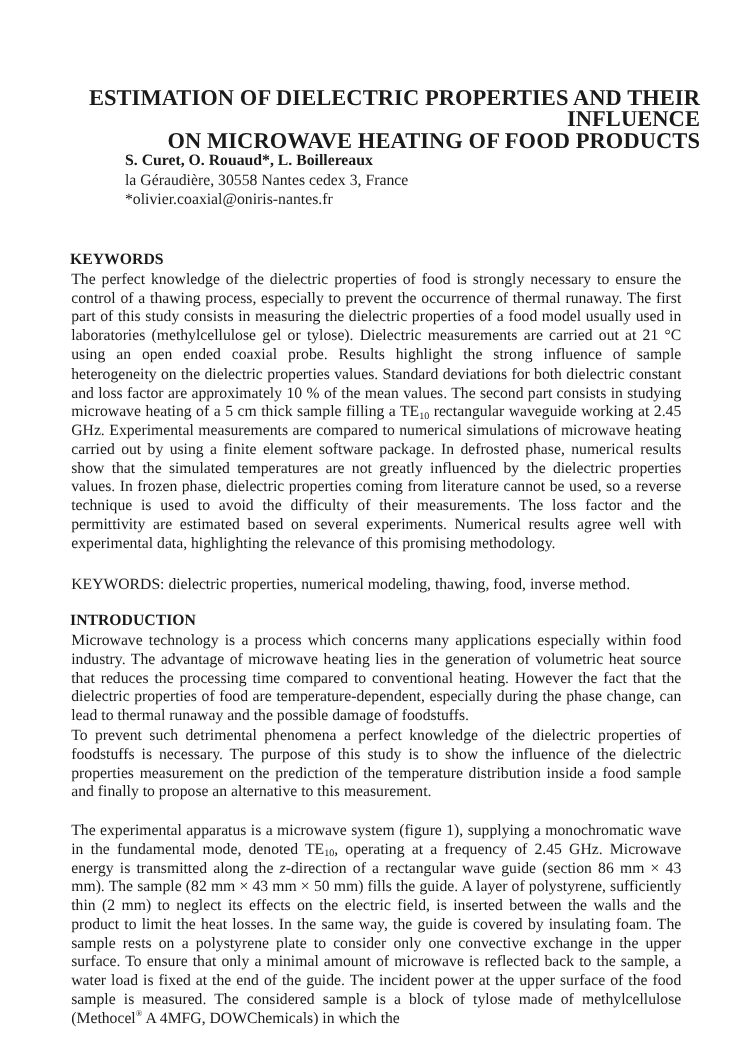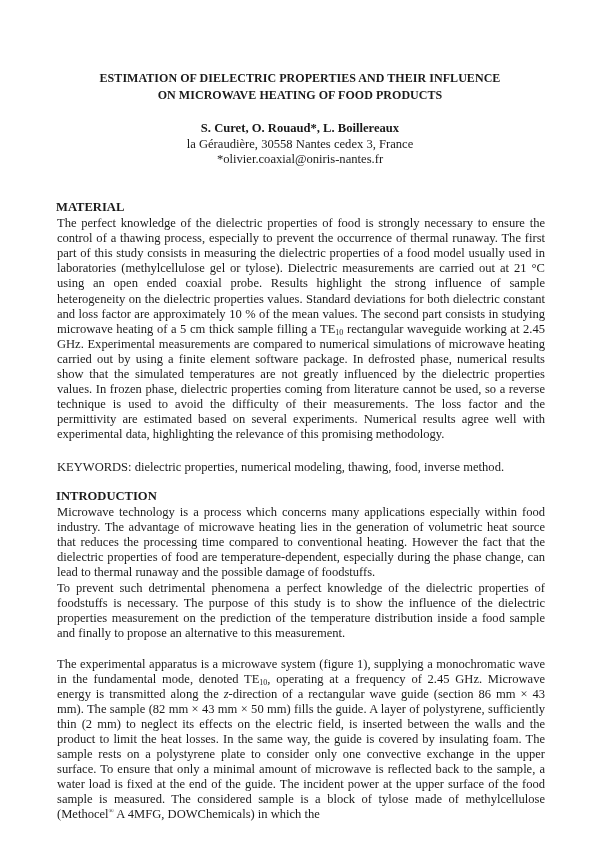--- a/index.html
+++ b/index.html
@@ -4,26 +4,26 @@
 <style>
   html, body { margin: 0; padding: 0; background: #ffffff; }
   body {
     width: 600px; height: 848px; overflow: hidden; position: relative;
     font-family: "Liberation Serif", "DejaVu Serif", serif;
     color: #1a1a1a;
   }
   .page { position: absolute; left: 0; top: 0; width: 600px; height: 848px; background: #fff; }
   .title {
     position: absolute; left: 40px; top: 70px; width: 520px;
-    text-align: center; font-weight: bold; font-size: 12px; line-height: 17px;
+    text-align: right; font-weight: bold; font-size: 18px; line-height: 17px;
     letter-spacing: 0.05px;
   }
   .authors-block {
     position: absolute; left: 100px; top: 121px; width: 400px;
-    text-align: center; font-size: 12.6px; line-height: 15.5px;
+    font-size: 12.6px; line-height: 15.5px;
   }
   .authors { font-weight: bold; }
   .body-col {
     position: absolute; left: 56px; top: 200px; width: 490px;
     font-size: 12.55px; line-height: 15.1px;
   }
   .heading { font-weight: bold; font-size: 12.6px; margin: 0; }
   p { margin: 1px; text-align: justify; }
   .gap-kw { height: 15px; }
   .gap-sec { height: 13px; }
@@ -42,21 +42,21 @@
     <div>ON MICROWAVE HEATING OF FOOD PRODUCTS</div>
   </div>
 
   <div class="authors-block">
     <div class="authors">S. Curet, O. Rouaud*, L. Boillereaux</div>
     <div>la Géraudière, 30558 Nantes cedex 3, France</div>
     <div>*olivier.coaxial@oniris-nantes.fr</div>
   </div>
 
   <div class="body-col">
-    <h3 class="heading">MATERIAL</h3>
+    <h3 class="heading">KEYWORDS</h3>
     <p><span>The perfect knowledge of the dielectric properties of food is strongly necessary to ensure the control of a thawing process, especially to prevent the occurrence of thermal runaway. The first part of this study consists in measuring the dielectric properties of a food model usually used in laboratories (methylcellulose gel or tylose). Dielectric measurements are carried out at 21 °C using an open ended coaxial probe. Results highlight the strong influence of sample heterogeneity on the dielectric properties values. Standard deviations for both dielectric constant and loss factor are approximately 10 % of the mean values. The second part consists in studying microwave heating of a 5 cm thick sample filling a TE</span><sub>10</sub><span> rectangular waveguide working at 2.45 GHz. Experimental measurements are compared to numerical simulations of microwave heating carried out by using a finite element software package. In defrosted phase, numerical results show that the simulated temperatures are not greatly influenced by the dielectric properties values. In frozen phase, dielectric properties coming from literature cannot be used, so a reverse technique is used to avoid the difficulty of their measurements. The loss factor and the permittivity are estimated based on several experiments. Numerical results agree well with experimental data, highlighting the relevance of this promising methodology.</span></p>
 
     <div class="gap-kw"></div>
     <p>KEYWORDS: dielectric properties, numerical modeling, thawing, food, inverse method.</p>
 
     <div class="gap-sec"></div>
     <h3 class="heading">INTRODUCTION</h3>
     <p>Microwave technology is a process which concerns many applications especially within food industry. The advantage of microwave heating lies in the generation of volumetric heat source that reduces the processing time compared to conventional heating. However the fact that the dielectric properties of food are temperature-dependent, especially during the phase change, can lead to thermal runaway and the possible damage of foodstuffs.</p>
     <p>To prevent such detrimental phenomena a perfect knowledge of the dielectric properties of foodstuffs is necessary. The purpose of this study is to show the influence of the dielectric properties measurement on the prediction of the temperature distribution inside a food sample and finally to propose an alternative to this measurement.</p>
 

